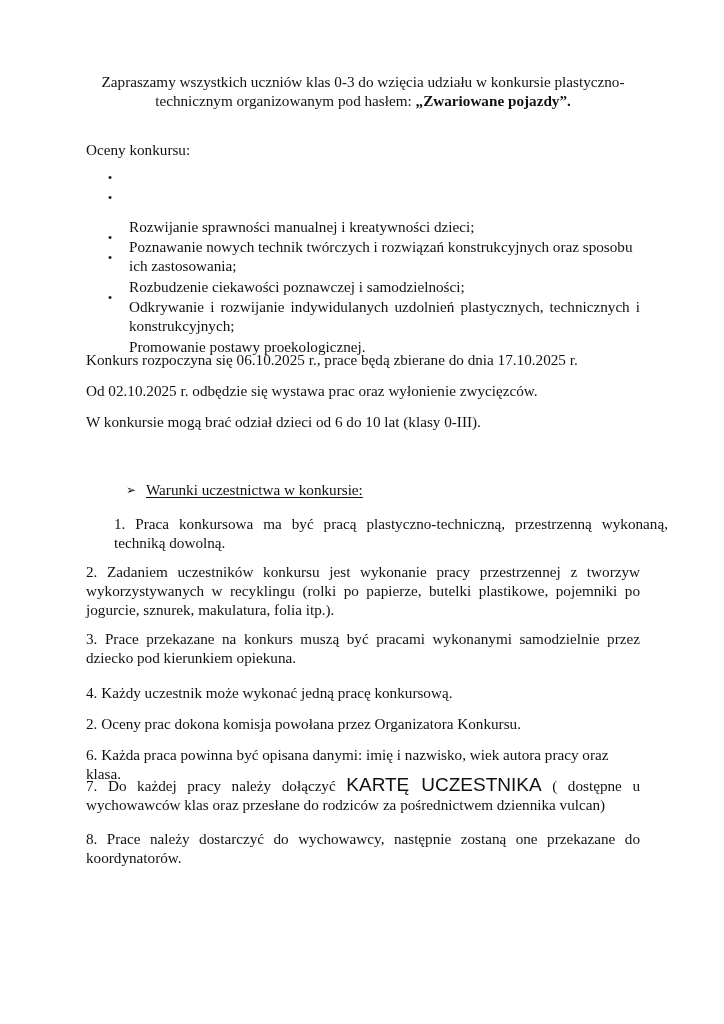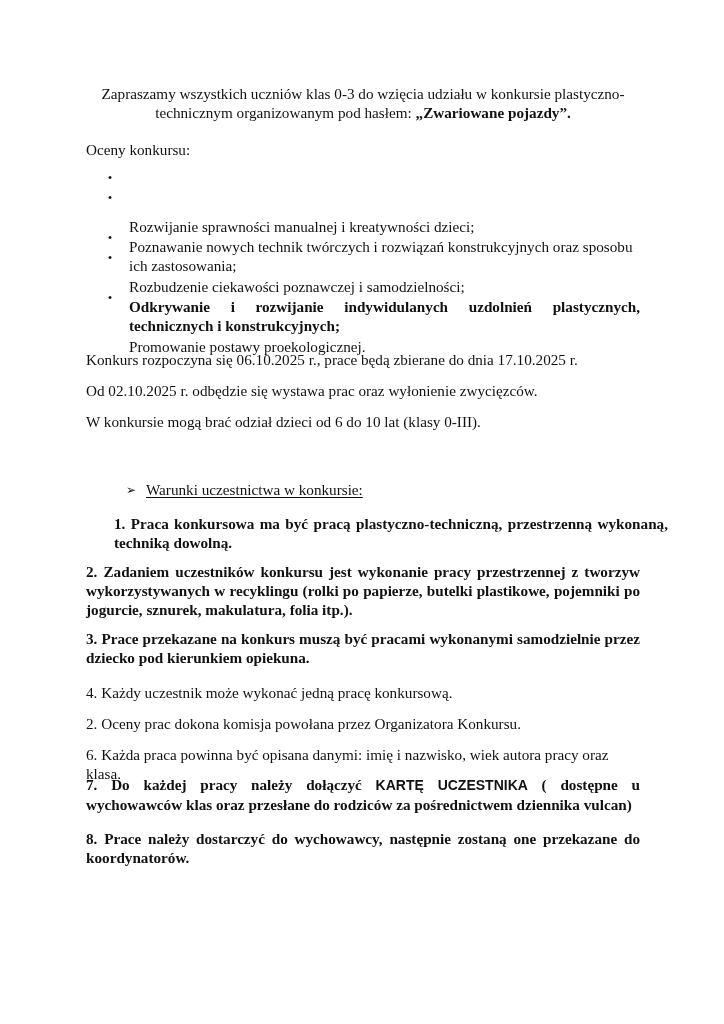--- a/index.html
+++ b/index.html
@@ -1,34 +1,34 @@
 <!DOCTYPE html>
 <html><head>
   <meta charset="utf-8">
   <style>
     html, body { margin: 0; padding: 0; background: #ffffff; }
     body { width: 724px; height: 1024px; position: relative; overflow: hidden;
            font-family: "Liberation Serif", serif; color: #111; font-size: 15.2px; }
     .page { position: absolute; left: 86px; top: 0; width: 554px; }
     .p { position: absolute; left: 0; width: 554px; line-height: 19px; margin: 0; }
     .center { text-align: center; }
-    .justify-last { text-align: justify; text-align-last: left; font-weight: bold; }
+    .justify-last { text-align: justify; text-align-last: left; }
     .bold { font-weight: bold; }
-    .sans { font-family: "Liberation Sans", sans-serif; font-size: 14px; }
+    .sans { font-family: "Liberation Sans", sans-serif; font-size: 19px; }
     .bullet { position: absolute; left: 20px; width: 8px; text-align: center; font-size: 13px; }
     .btext { position: absolute; left: 43px; width: 511px; line-height: 19px; margin-top: 48px; }
     .arrow { position: absolute; left: 40px; font-size: 12px; }
     .u { text-decoration: underline; text-underline-offset: 2px; }
   </style>
 </head>
 <body>
 
 <div class="page">
 
-  <p class="p center" style="top:84px;">
+  <p class="p center" style="top:72px;">
     <span>Zapraszamy wszystkich uczniów klas 0-3 do wzięcia udziału w konkursie plastyczno-</span><br>
     <span>technicznym organizowanym pod hasłem: </span><span class="bold">„Zwariowane pojazdy”.</span>
   </p>
 
   <p class="p" style="top:140px;">Oceny konkursu:</p>
 
   <div>
     <div>
       <span class="bullet" style="top:170px;">•</span>
       <span class="btext" style="top:169px;">Rozwijanie sprawności manualnej i kreatywności dzieci;</span>

